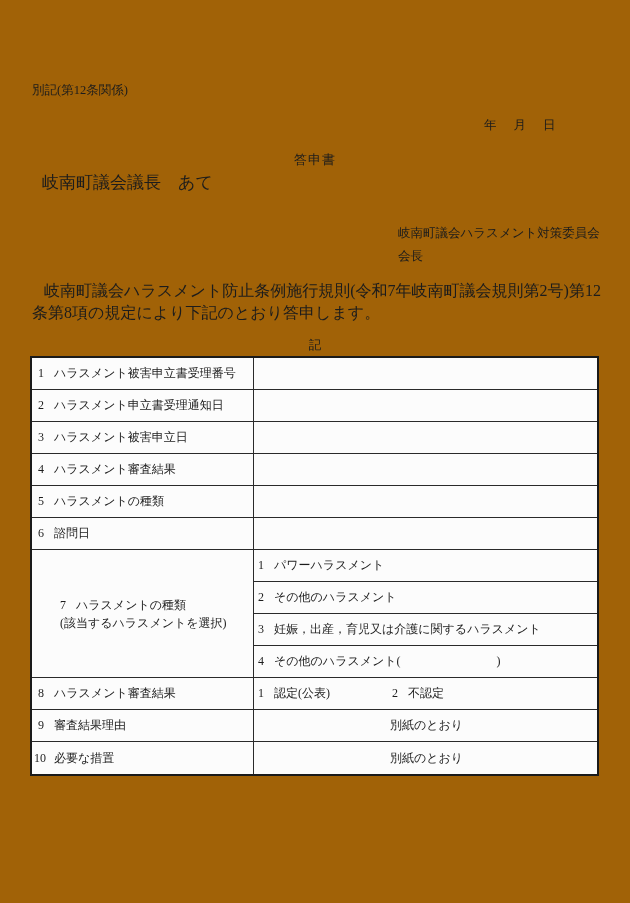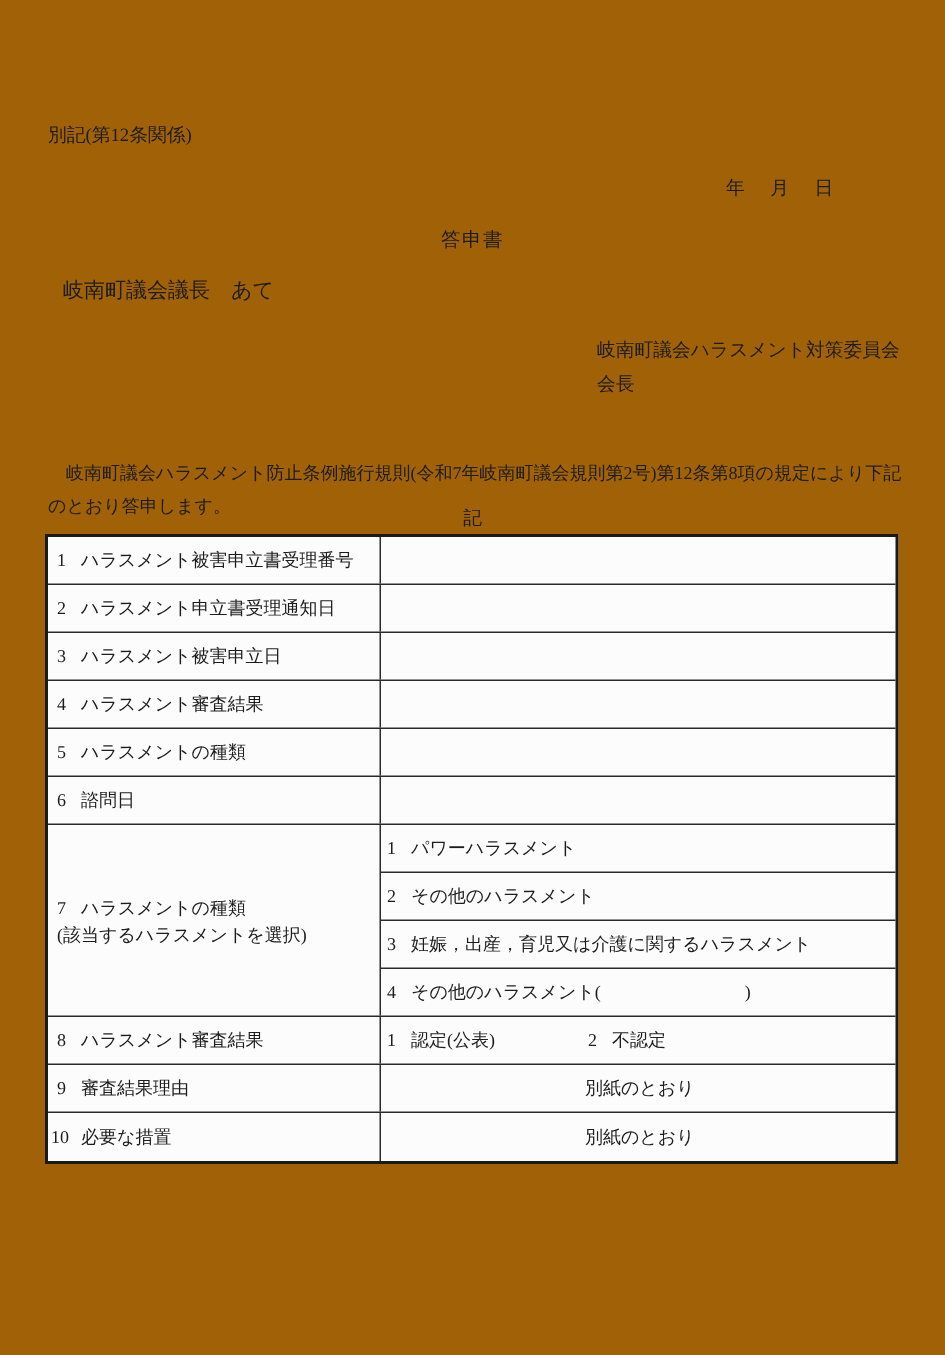--- a/index.html
+++ b/index.html
@@ -27,30 +27,29 @@
     font-size: 12.5px;
   }
 
   .doc-title {
     left: 0; top: 151px; width: 100%;
     text-align: center;
     font-size: 13px;
     letter-spacing: 1px;
   }
 
-  .addressee { left: 42px; top: 185px; font-size: 14px; }
+  .addressee { left: 42px; top: 171px; font-size: 17px; }
 
   .sender { left: 398px; top: 222px; line-height: 23px; font-size: 12.5px; }
 
   .body-par {
     left: 32px; top: 280px; width: 572px;
     line-height: 22px;
     text-indent: 12px;
-    font-size: 12px;
-    margin-top: 24px;
+    font-size: 16px;
   }
 
   .ki {
     left: 0; top: 337px; width: 100%;
     text-align: center;
     font-size: 12.5px;
   }
 
   
   .form-table {
@@ -102,21 +101,21 @@
     width: 5px;
     text-align: left;
     margin-right: 11px;
     flex: none;
   }
 
   
   .cell.label.multiline {
     align-items: center;
   }
-  .label-lines { line-height: 18px; }
+  .label-lines { line-height: 18px; margin-left: 22px; }
   .label-lines .line2 { padding-left: 4px; }
 
   .subrows {
     flex: 1;
     display: flex;
     flex-direction: column;
     border-left: 1px solid #2a2a2a;
   }
   .subrow {
     flex: 1;

